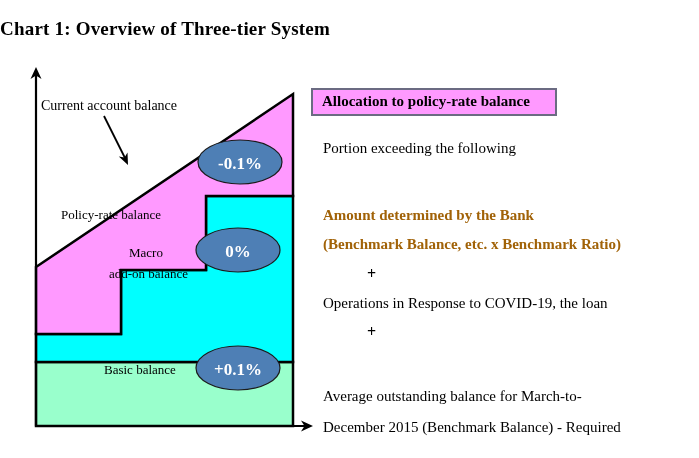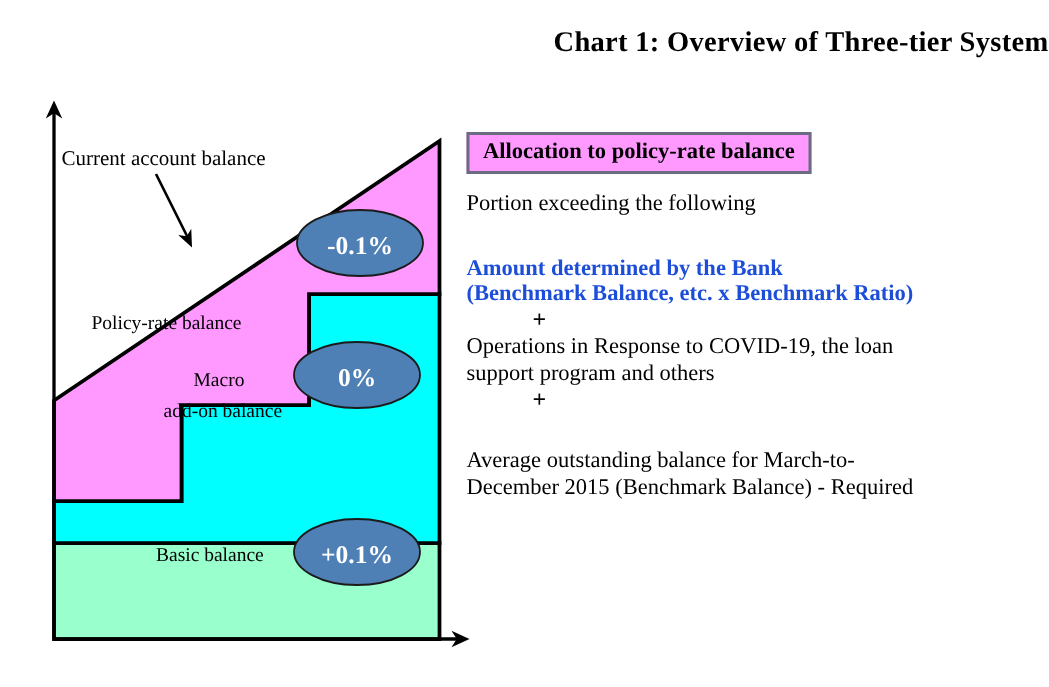--- a/index.html
+++ b/index.html
@@ -13,21 +13,21 @@
     position: relative;
     font-family: "Liberation Serif", "DejaVu Serif", serif;
     color: #000000;
     overflow: hidden;
   }
   #page-title {
     position: absolute;
     top: 18px;
     left: 0;
     width: 699px;
-    text-align: right;
+    text-align: left;
     font-size: 19px;
     font-weight: bold;
     letter-spacing: 0.2px;
   }
   
   #chart-area {
     position: absolute;
     left: 6px;
     top: 62px;
     width: 320px;
@@ -57,54 +57,54 @@
   
   #right-col {
     position: absolute;
     left: 311px;
     top: 88px;
     width: 380px;
   }
   .legend-box {
     display: inline-block;
     border: 2px solid #6b6b82;
-    padding: 3px 9px 4px 9px;
+    padding: 3px 25px 4px 9px;
     font-size: 15px;
     font-weight: bold;
     line-height: 1.15;
     box-sizing: border-box;
   }
   .legend-pink { background: #FF99FF; }
   .legend-cyan { background: #00FFFF; }
   .legend-green { background: #CCFFCC; }
   .body-line {
     font-size: 15px;
     line-height: 1.22;
     margin: 0;
   }
   .red-bold {
-    color: #1d4ed8;
+    color: #a16207;
     font-weight: bold;
     font-size: 15px;
     line-height: 1.18;
     margin: 0;
   }
   .plus-row {
     text-align: left;
     padding-left: 44px;
     font-size: 16px;
     font-weight: bold;
     line-height: 1.0;
     margin: 0;
   }
   .gap-a { height: 11px; }
   .gap-b { height: 13px; }
   .gap-c { height: 12px; }
   .gap-d { height: 10px; }
-  .blk { margin: 0; }
+  .blk { margin: 12px; }
   .inline-bold { font-weight: bold; }
 </style>
 </head>
 <body>
 
 <div id="page-title">Chart 1: Overview of Three-tier System</div>
 
 <div id="chart-area">
   <svg id="chart-svg" width="320" height="390" viewBox="0 0 320 390">
 
@@ -155,21 +155,20 @@
 
 
   <div class="gap-c"></div>
 
   <p class="red-bold blk">Amount determined by the Bank</p>
   <p class="red-bold blk">(Benchmark Balance, etc. x Benchmark Ratio)</p>
 
   <p class="plus-row blk">+</p>
 
   <p class="body-line blk">Operations in Response to COVID-19, the loan</p>
-  <p class="body-line blk">support program and others</p>
 
   <p class="plus-row blk">+</p>
 
 
   <div class="gap-b"></div>
 
 
   <div class="gap-d"></div>
 
   <p class="body-line blk">Average outstanding balance for March-to-</p>

